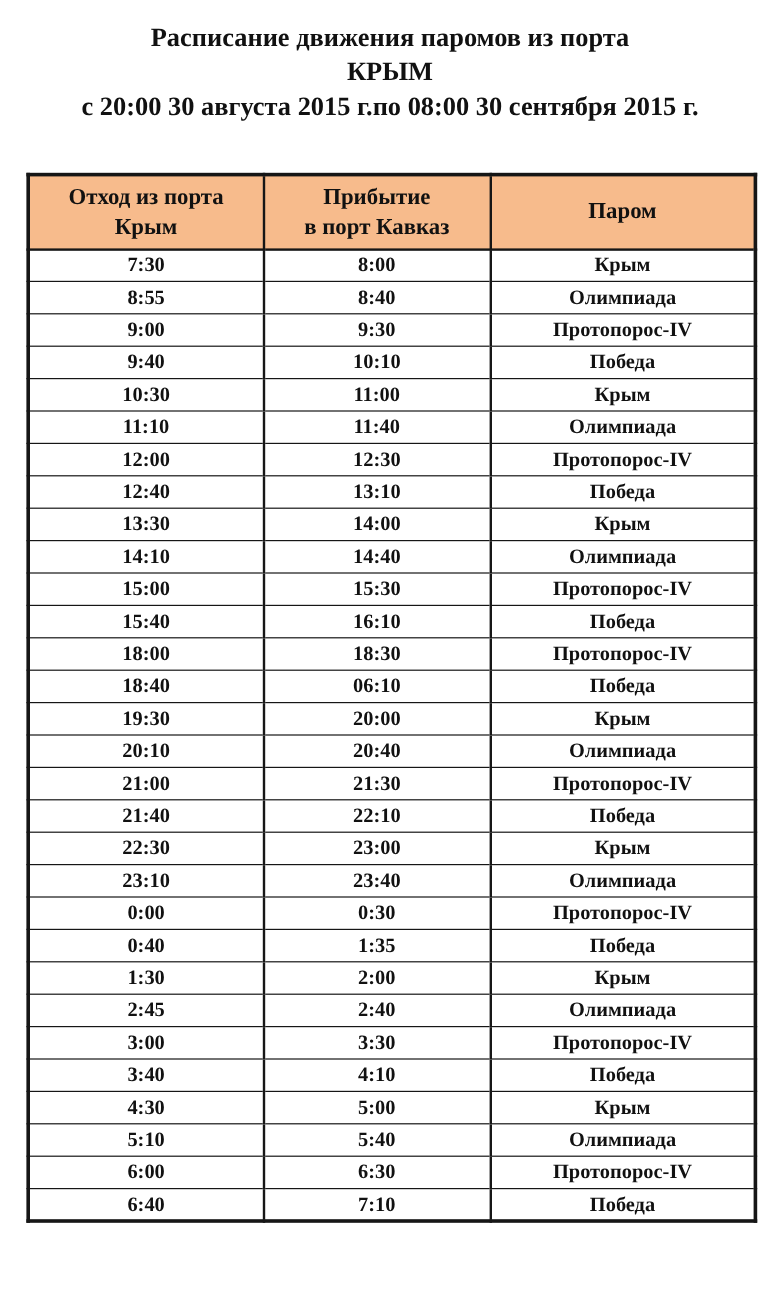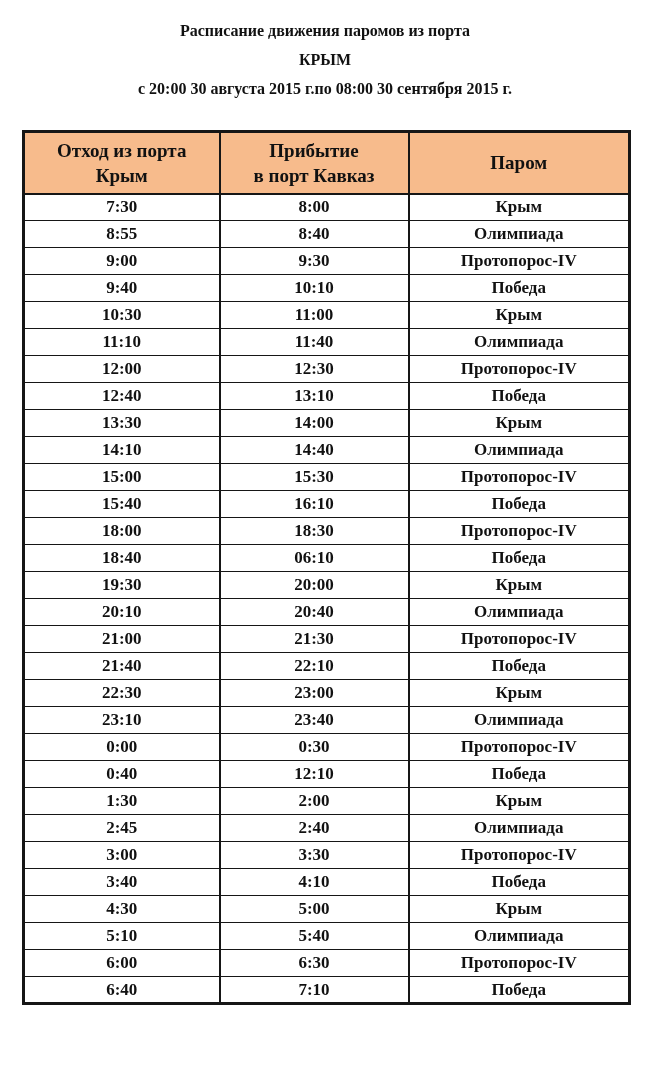--- a/index.html
+++ b/index.html
@@ -8,27 +8,27 @@
     background: #ffffff;
     font-family: "Liberation Serif", "DejaVu Serif", serif;
     color: #111111;
   }
   body { height: 1078px; overflow: hidden; }
 
   .title-block {
     margin-top: 16px;
     text-align: center;
     font-weight: bold;
-    font-size: 16px;
+    font-size: 22px;
     line-height: 29px;
     color: #111111;
   }
 
   .schedule-wrap {
-    margin: 27px 22px 0 22px;
+    margin: 41px 22px 0 22px;
     border-radius: 28px;
   }
 
   table.schedule {
     width: 606px;
     border-collapse: collapse;
     table-layout: fixed;
     border: 3px solid #161616;
   }
 
@@ -195,21 +195,21 @@
           <td>23:40</td>
           <td>Олимпиада</td>
         </tr>
         <tr>
           <td>0:00</td>
           <td>0:30</td>
           <td>Протопорос-IV</td>
         </tr>
         <tr>
           <td>0:40</td>
-          <td>12:10</td>
+          <td>1:35</td>
           <td>Победа</td>
         </tr>
         <tr>
           <td>1:30</td>
           <td>2:00</td>
           <td>Крым</td>
         </tr>
         <tr>
           <td>2:45</td>
           <td>2:40</td>

